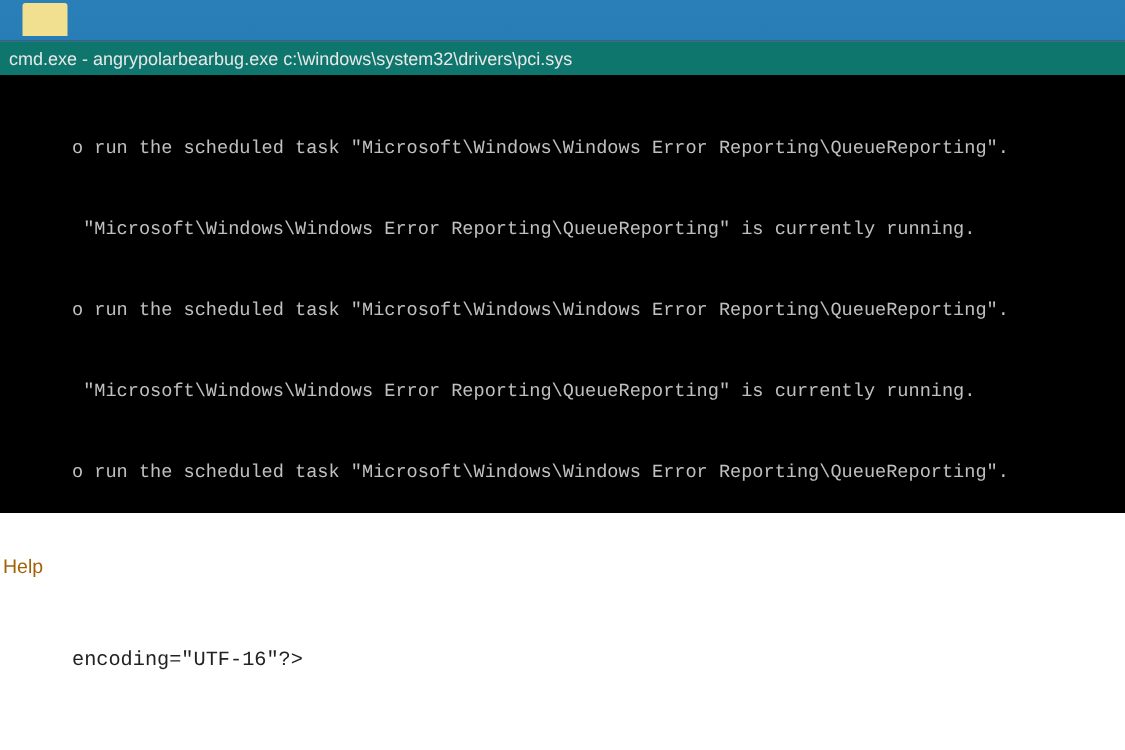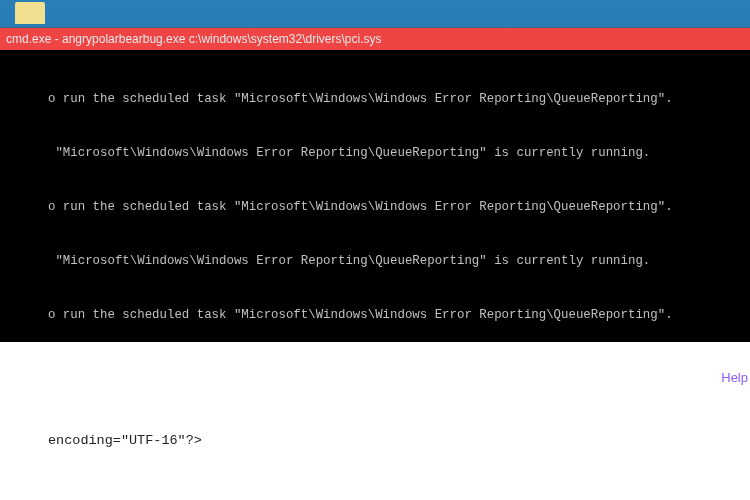--- a/index.html
+++ b/index.html
@@ -21,21 +21,21 @@
       border-radius: 2px 2px 0 0;
     }
     .cmd-window {
       position: absolute;
       top: 27px;
       left: 0;
       right: 0;
       background: #1a3a52;
     }
     .titlebar {
-      background: #ef4444;
+      background: #0f766e;
       color: #e8e8e8;
       padding: 4px 6px;
       font-size: 12px;
       font-family: 'Segoe UI', Tahoma, sans-serif;
       font-weight: 400;
       border-top: 1px solid #3a6a8a;
     }
     .console {
       background: #000;
       color: #c0c0c0;
@@ -53,22 +53,21 @@
       right: 0;
       bottom: 0;
       background: #fff;
       color: #222;
       font-family: Consolas, 'Courier New', monospace;
     }
     .lower-menu {
       padding: 28px 2px 6px 2px;
       font-size: 13px;
       font-family: 'Segoe UI', Tahoma, sans-serif;
-      color: #8b5cf6;
-      text-align: right;
+      color: #a16207;
     }
     .lower-content {
       font-size: 13.5px;
       line-height: 20px;
       color: #222;
       white-space: pre;
       padding-left: 0;
     }
   </style>
 </head>

